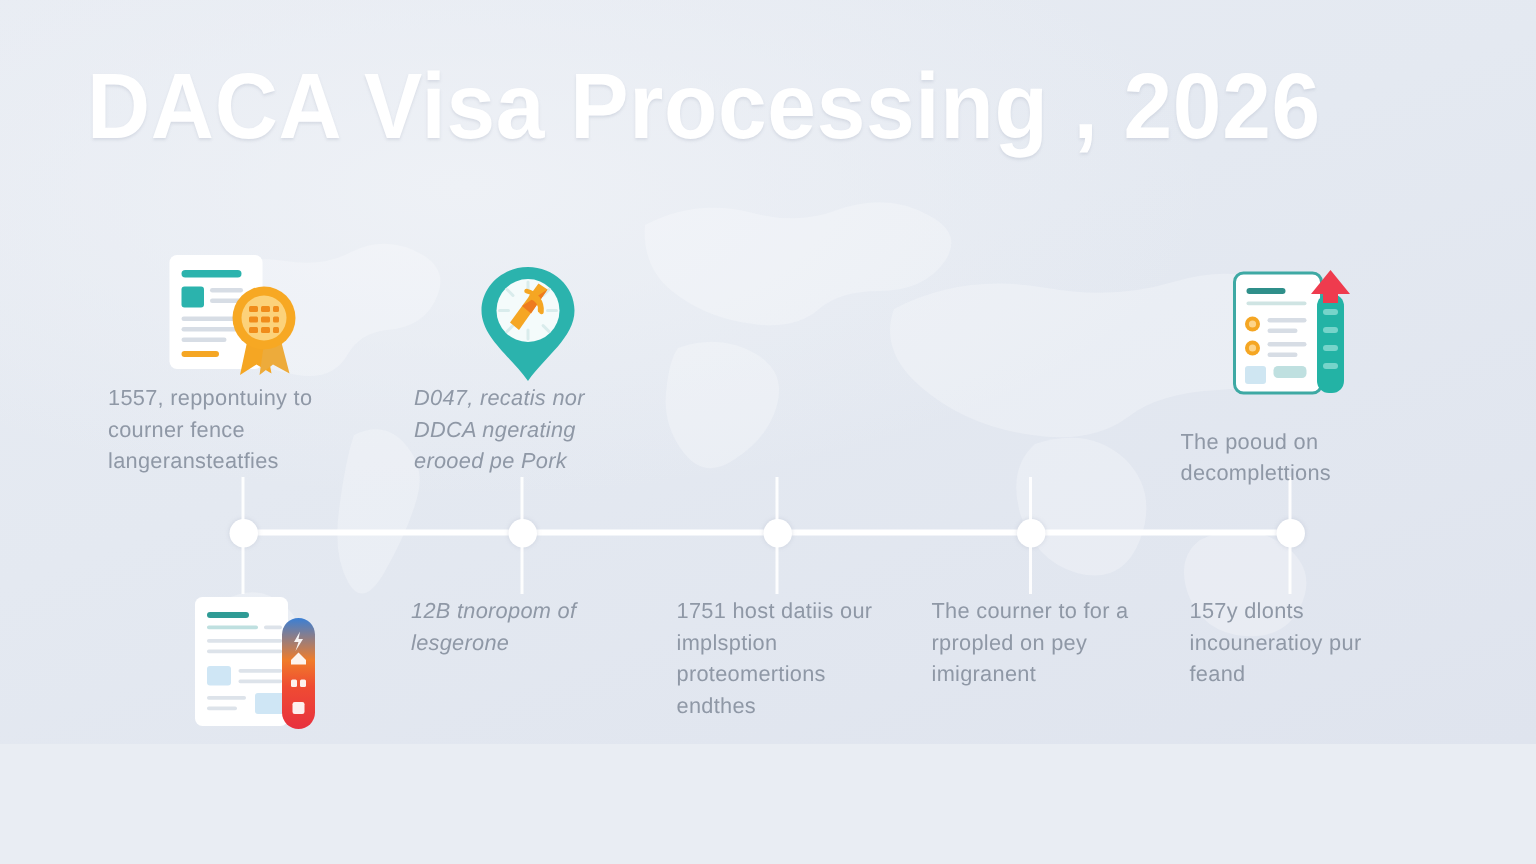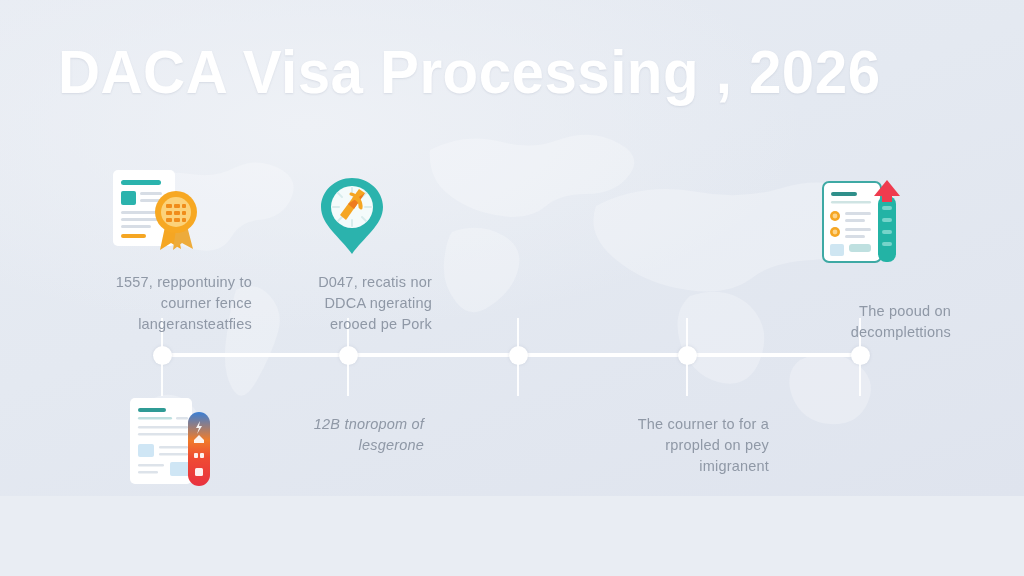--- a/index.html
+++ b/index.html
@@ -68,23 +68,22 @@
     background: #ffffff;
     opacity: .92;
   }
 
   
   .caption {
     position: absolute;
     color: #8f98a6;
     font-size: 14.5px;
     line-height: 21px;
-    text-align: right;
+    text-align: left;
     letter-spacing: .2px;
-    margin-top: 16px;
   }
   .cap-top { }
   .cap-bottom { }
 
   
   .icon-wrap { position: absolute; }
 </style>
 </head>
 <body>
 
@@ -236,19 +235,21 @@
         <path d="M68 48 h10 v3 h-10z"></path>
         <path d="M73 43 l5 5 h-10z"></path>
         <rect x="68" y="61" width="4" height="5" rx="1"></rect>
         <rect x="74" y="61" width="4" height="5" rx="1"></rect>
         <rect x="69" y="76" width="8" height="8" rx="1.5"></rect>
       </g>
     </svg>
   </div>
 
   <div class="caption cap-top" style="left:72px; top:256px; width:180px;">1557, reppontuiny to courner fence langeransteatfies</div>
-  <div class="caption cap-top" style="left:276px; top:256px; width:156px;">D047, recatis nor DDCA ngerating erooed pe Pork</div>
+  <div class="caption cap-top" style="left:276px; top:256px; width:156px;font-style:italic;">D047, recatis nor DDCA ngerating erooed pe Pork</div>
   <div class="caption cap-top" style="left:787px; top:285px; width:164px;">The pooud on decomplettions</div>
 
   <div class="caption cap-bottom" style="left:274px; top:398px; width:150px;font-style:italic;">12B tnoropom of lesgerone</div>
+  <div class="caption cap-bottom" style="left:451px; top:398px; width:142px;">1751 host datiis our implsption proteomertions endthes</div>
   <div class="caption cap-bottom" style="left:621px; top:398px; width:148px;">The courner to for a rpropled on pey imigranent</div>
+  <div class="caption cap-bottom" style="left:793px; top:398px; width:150px;">157y dlonts incouneratioy pur feand</div>
 
 </div>
 
 </body></html>

